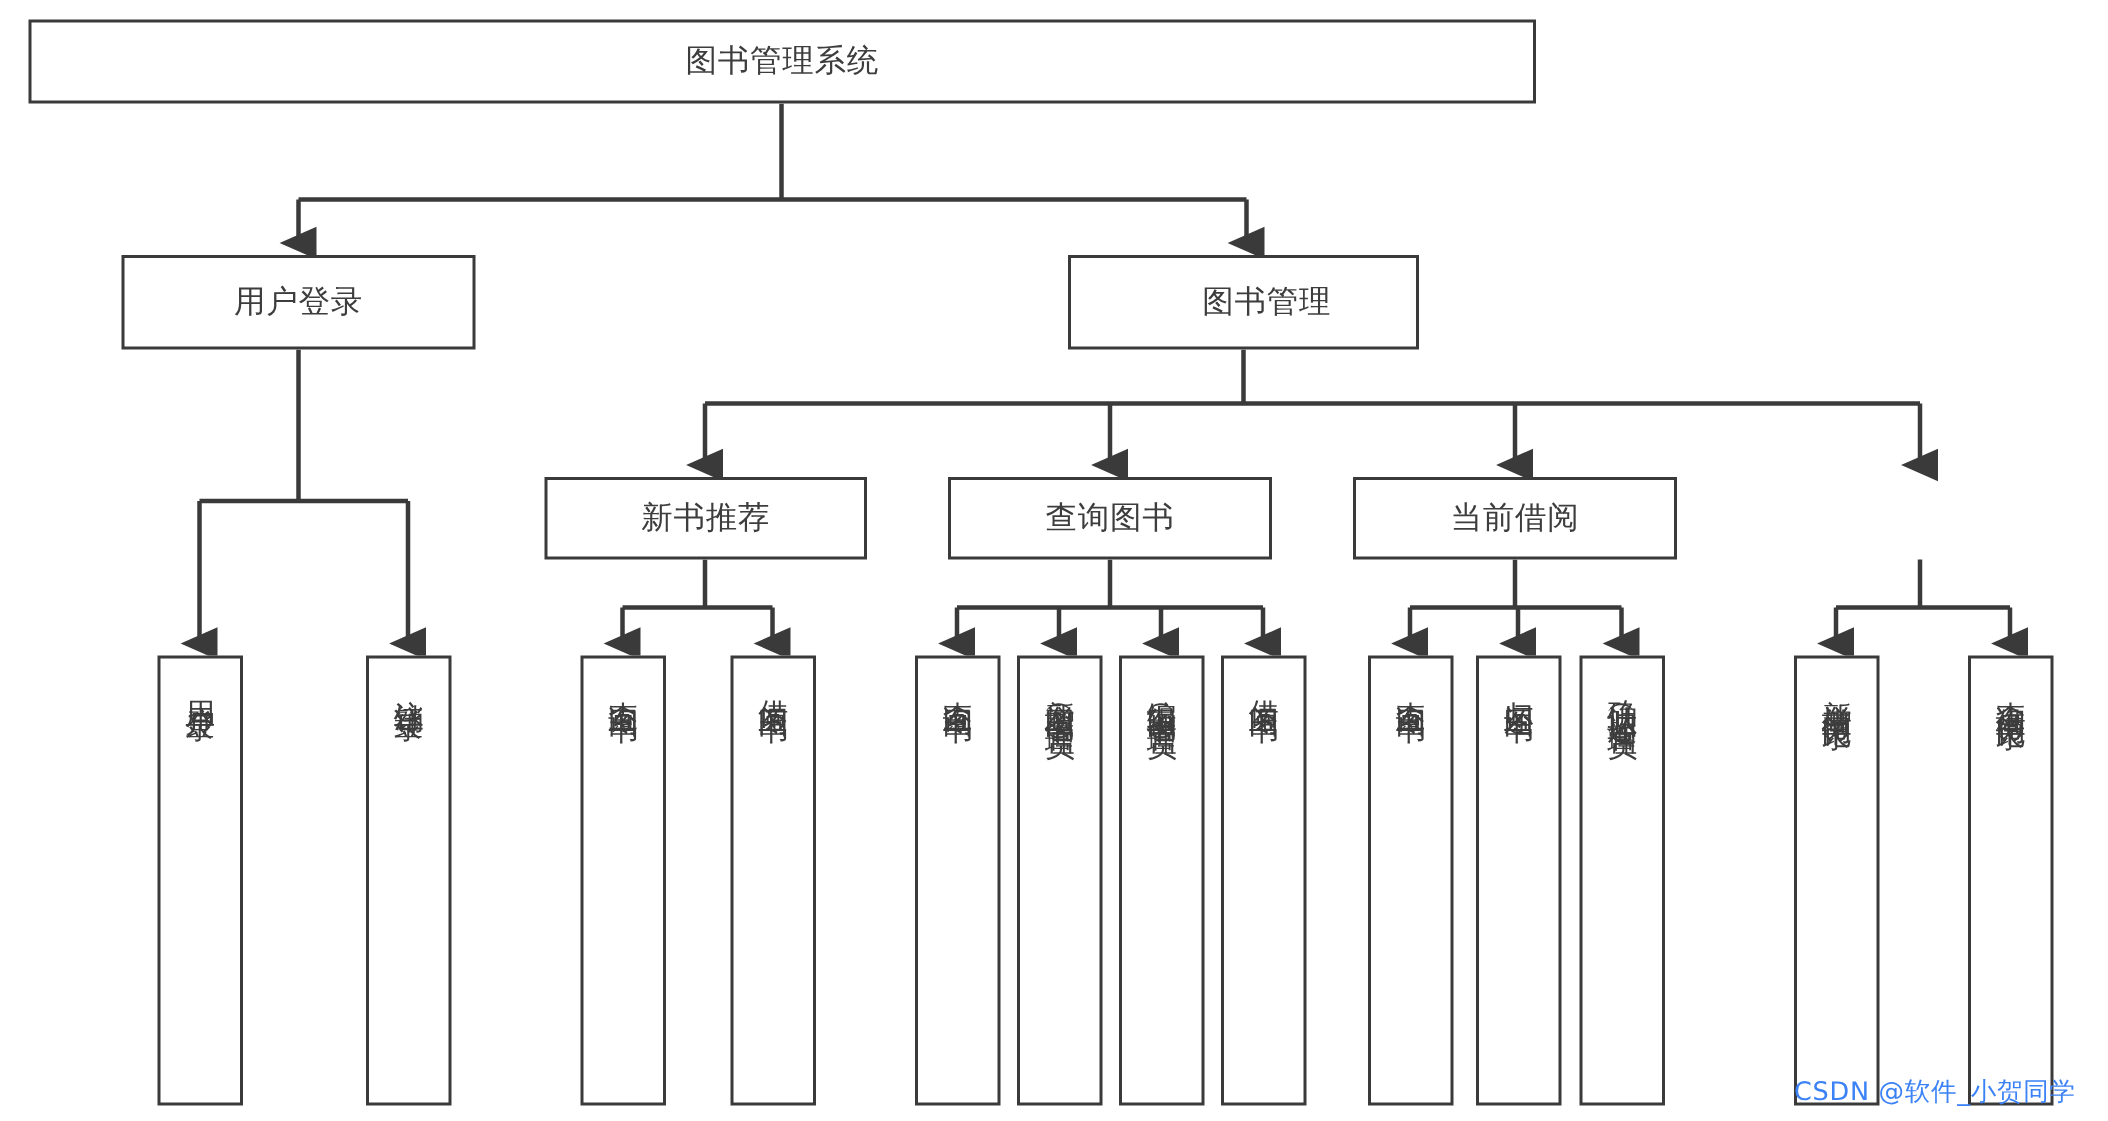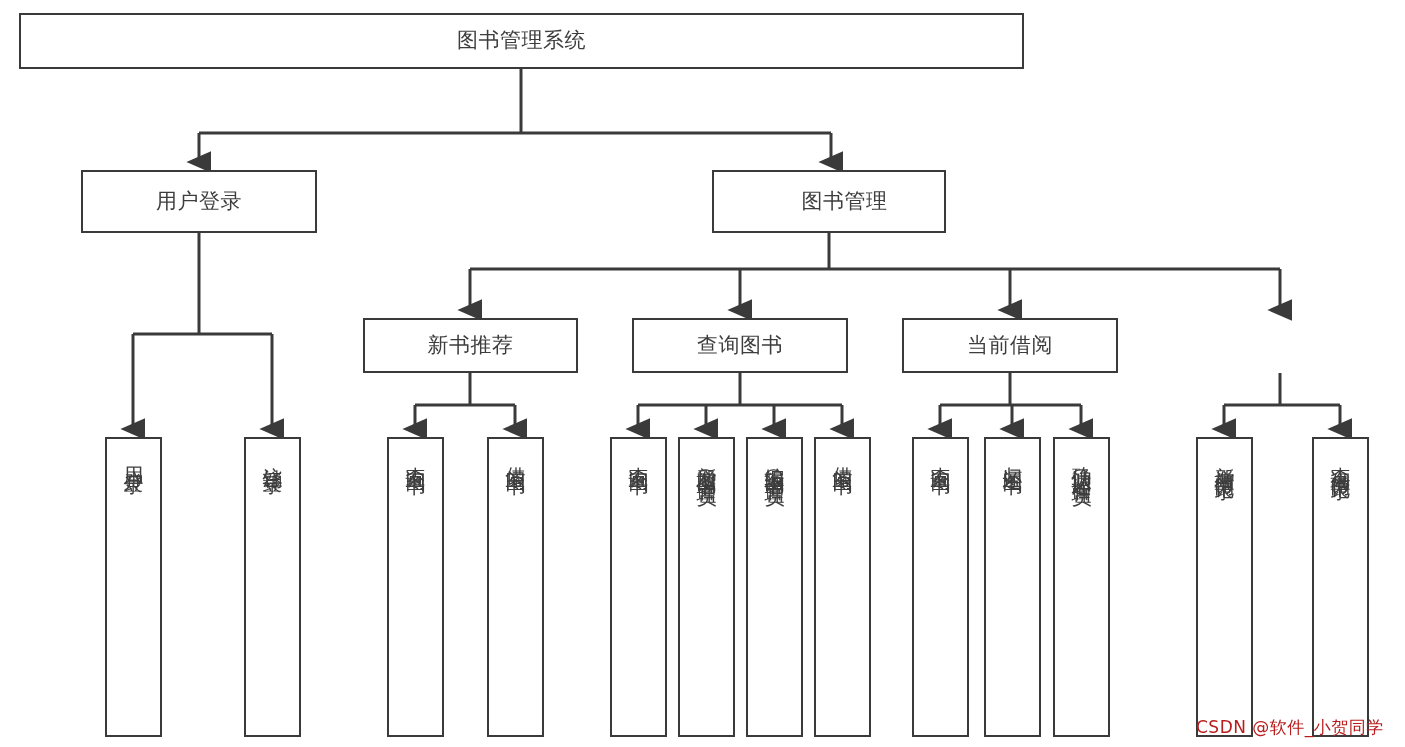--- a/index.html
+++ b/index.html
@@ -51,21 +51,21 @@
     writing-mode: vertical-rl;
     text-orientation: upright;
     font-size: 20px;
     letter-spacing: 3px;
     line-height: 1.05;
     white-space: nowrap;
   }
   .watermark {
     position: absolute;
     font-size: 17px;
-    color: #b91c1c;
+    color: #3b82f6;
     white-space: nowrap;
     z-index: 3;
     letter-spacing: 0.5px;
   }
 </style>
 </head>
 <body>
 
 <div id="canvas">
 

